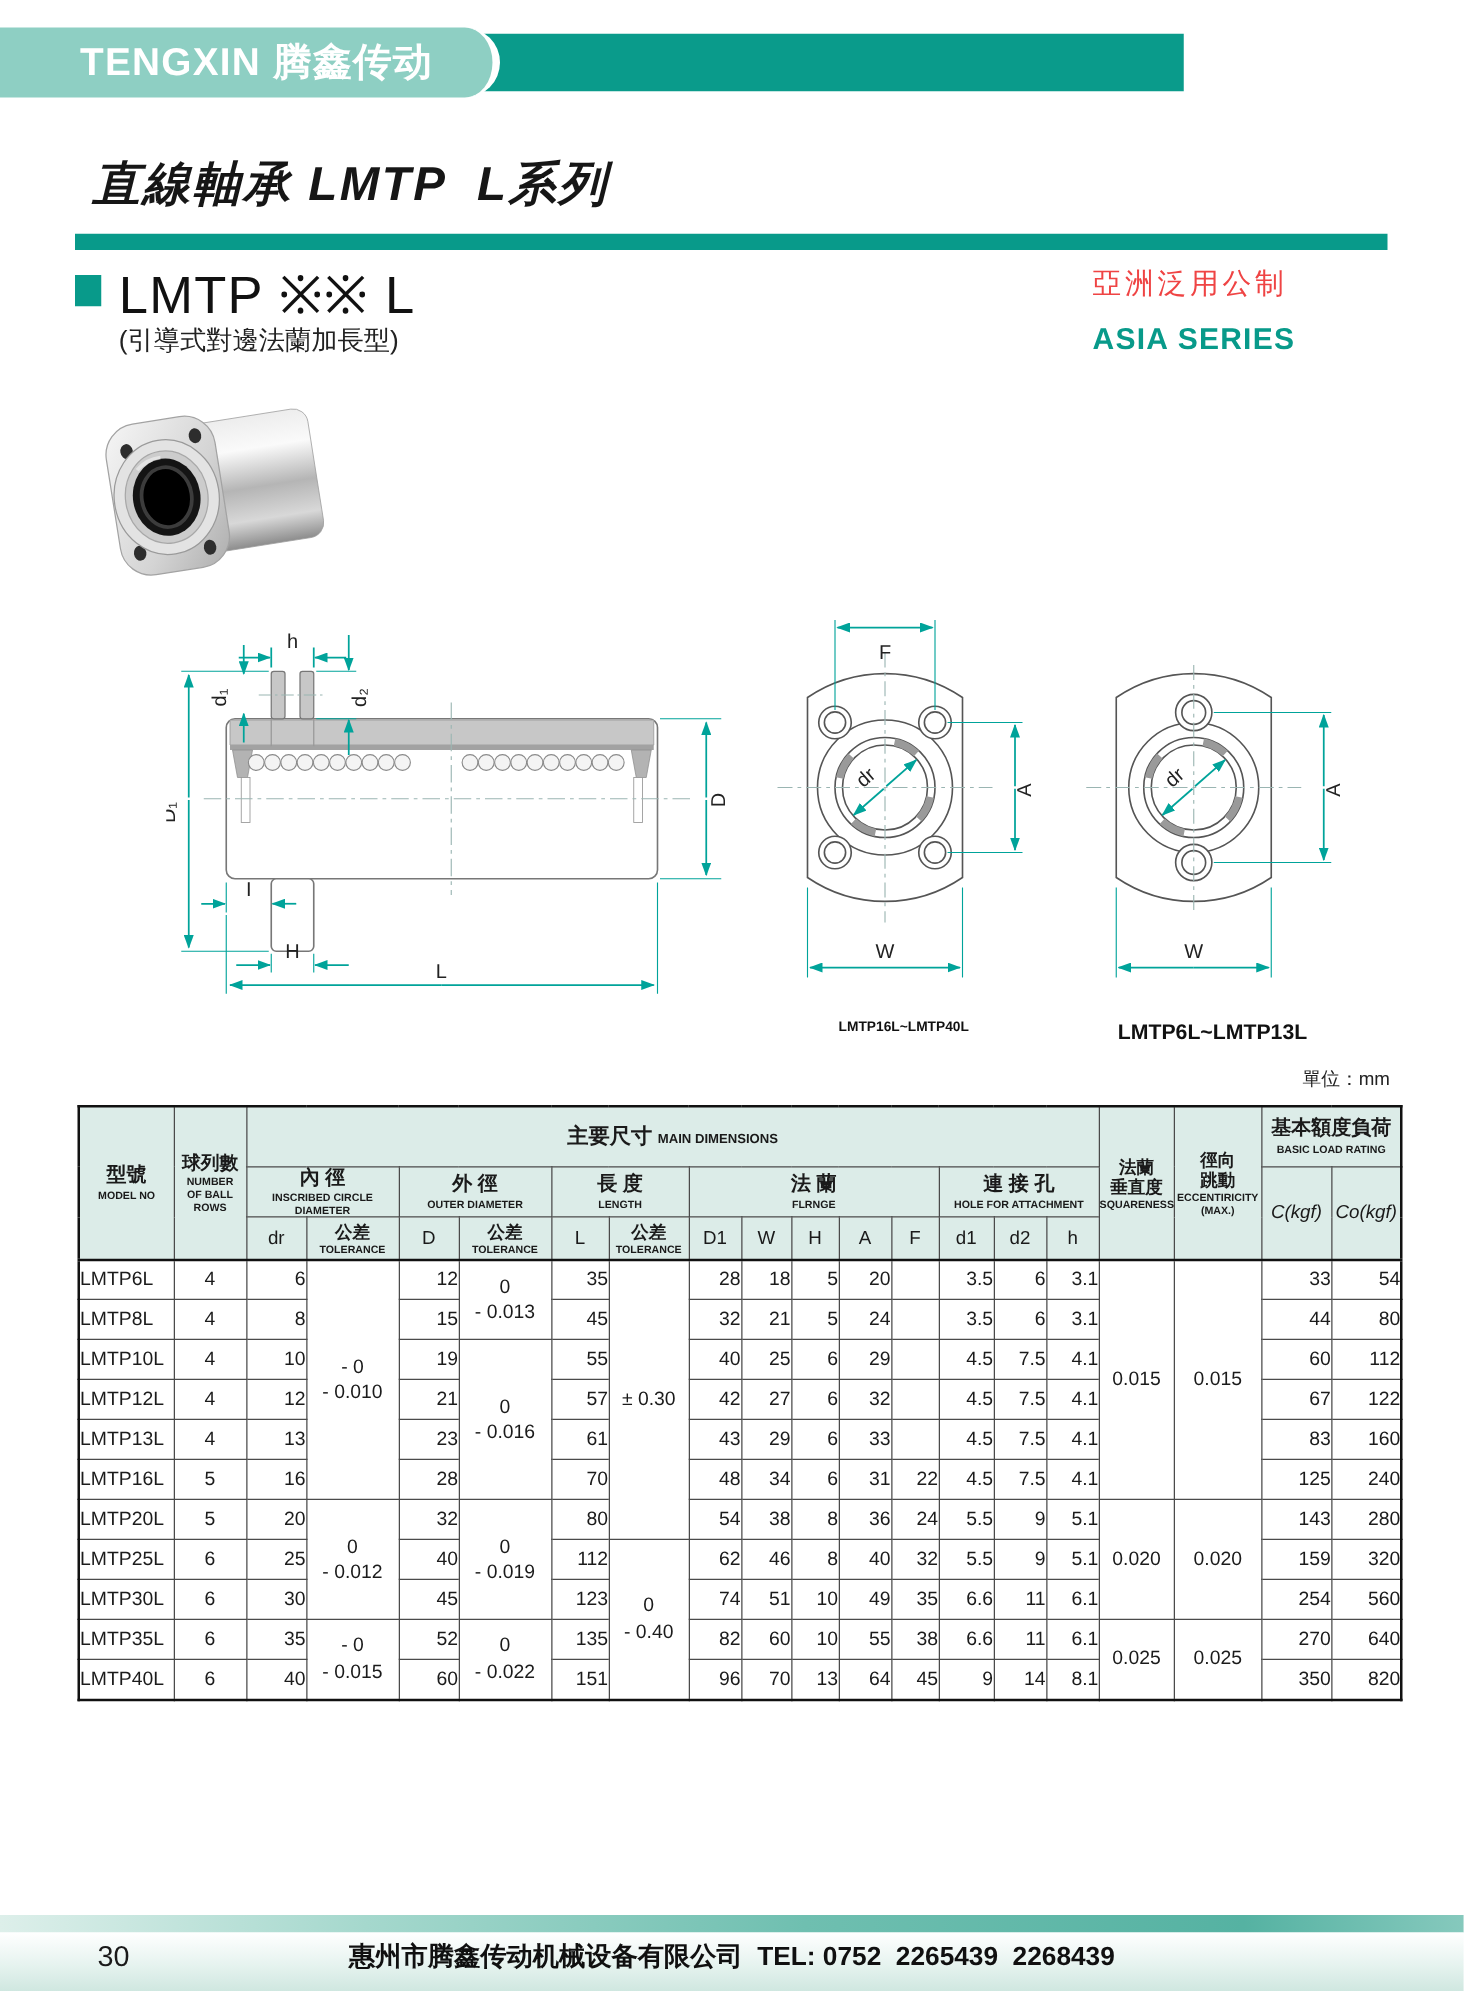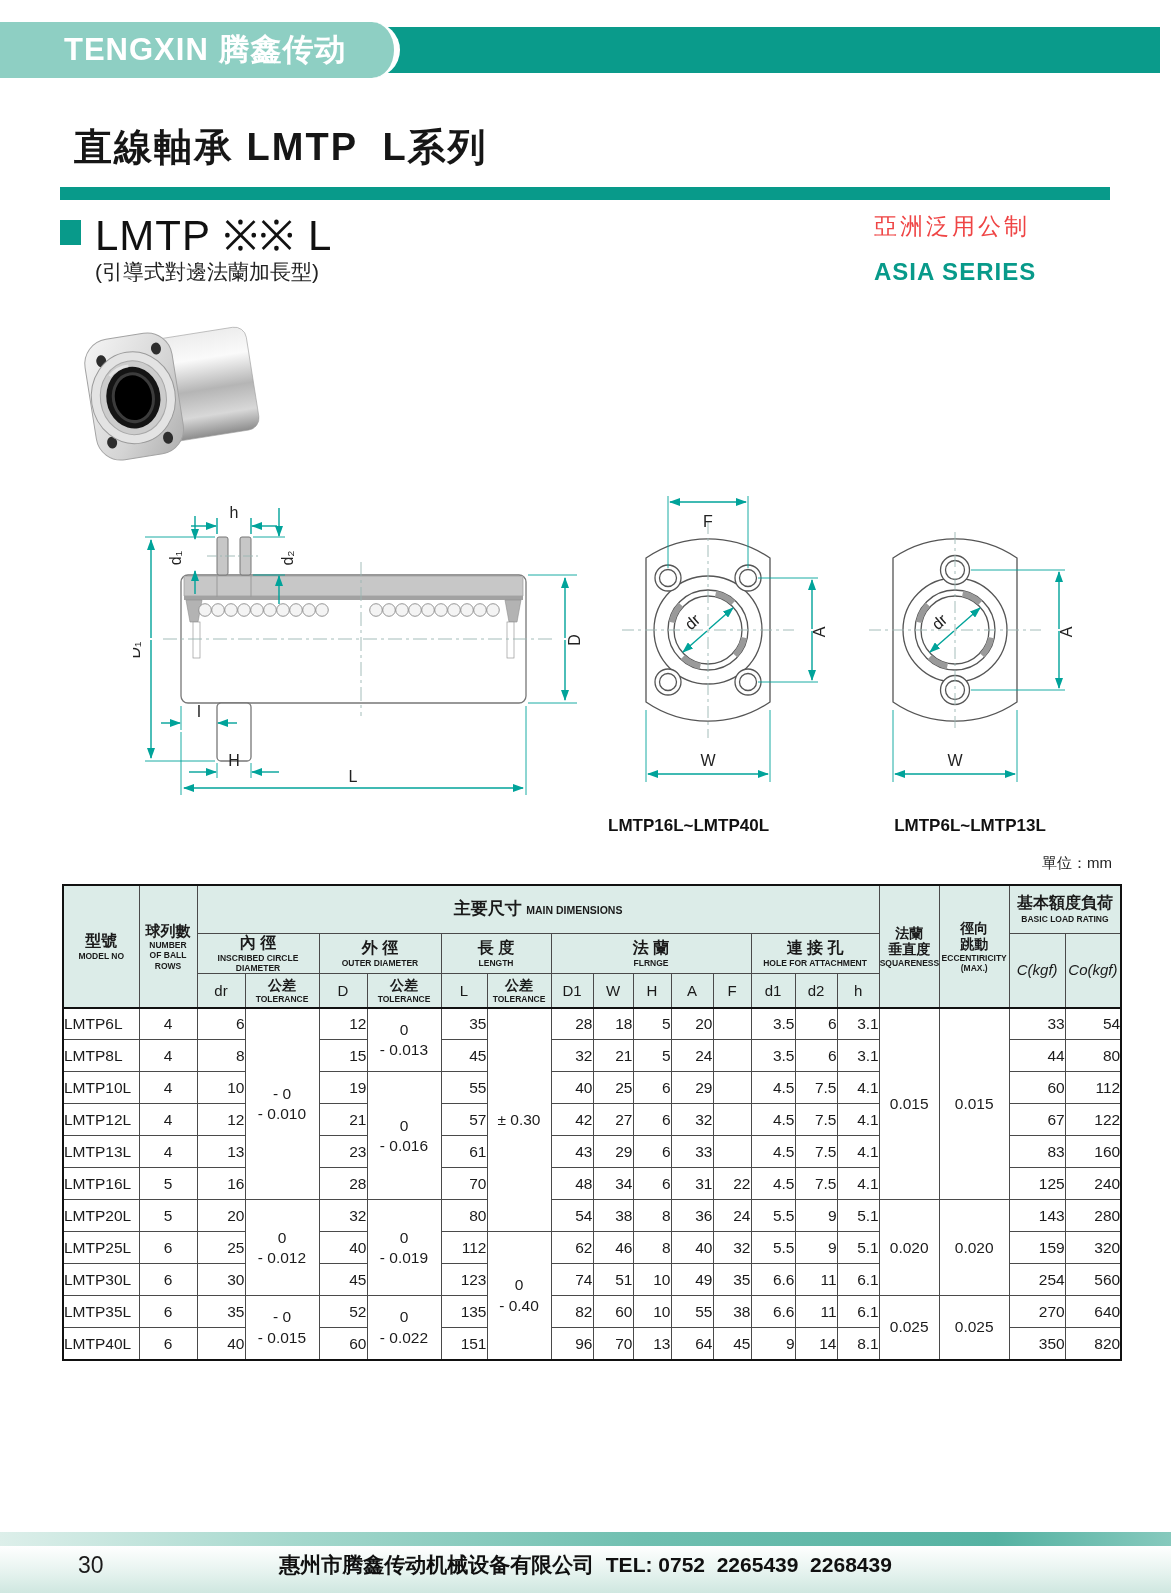--- a/index.html
+++ b/index.html
@@ -1,40 +1,40 @@
 <!DOCTYPE html>
 <html><head>
 <meta charset="utf-8">
 <style>
   * { margin:0; padding:0; box-sizing:border-box; }
   html,body { width:1171px; height:1593px; background:#fff; font-family:"Liberation Sans", sans-serif; position:relative; overflow:hidden; }
 
   
-  .band { position:absolute; left:0; top:22px; width:1160px; height:56px; }
+  .band { position:absolute; left:0; top:22px; width:947px; height:56px; }
   .band-dark { position:absolute; left:340px; right:0; top:5px; bottom:5px; background:#0a9b8b; border-radius:26px 0 0 26px; }
   .band-light { position:absolute; left:0; top:0; bottom:0; width:400px; background:#8ecfc3; border-radius:0 30px 30px 0; border-right:6px solid #ffffff; }
   .brand { position:absolute; left:64px; top:0; height:56px; line-height:56px; color:#fff; font-size:31px; font-weight:bold; letter-spacing:1px; white-space:pre; }
 
   
-  .page-title { position:absolute; left:74px; top:122px; font-size:38px; font-weight:bold; color:#161616; letter-spacing:2px; white-space:pre; }
+  .page-title { position:absolute; left:74px; top:122px; font-size:38px; font-weight:bold; color:#161616; letter-spacing:2px; white-space:pre;font-style:italic; }
   .title-rule { position:absolute; left:60px; top:187px; width:1050px; height:13px; background:#089a8a; }
   .series-row { position:absolute; left:60px; top:205px; display:flex; align-items:flex-start; }
   .series-bullet { width:21px; height:25px; background:#089a8a; margin-top:15px; margin-right:14px; }
   .series-heading { font-size:42px; font-weight:normal; color:#111; letter-spacing:1px; white-space:pre; }
   .series-subtitle { position:absolute; left:95px; top:258px; font-size:21px; color:#222; }
   .region { position:absolute; left:874px; top:211px; }
   .region-zh { font-size:23px; color:#ef4444; letter-spacing:3px; }
   .region-en { font-size:24px; font-weight:bold; color:#089a8a; margin-top:16px; letter-spacing:1px; }
 
   
   .photo { position:absolute; left:68px; top:303px; }
   .side-draw { position:absolute; left:133px; top:470px; }
   .flange4 { position:absolute; left:608px; top:470px; }
   .flange2 { position:absolute; left:855px; top:470px; }
-  .cap4 { position:absolute; left:608px; top:816px; width:230px; font-size:17px; font-weight:bold; color:#111; }
+  .cap4 { position:absolute; left:608px; top:816px; width:230px; text-align:center; font-size:11px; font-weight:bold; color:#111; }
   .cap2 { position:absolute; left:855px; top:816px; width:230px; text-align:center; font-size:17px; font-weight:bold; color:#111; }
   .dimtxt { font-size:16px; fill:#222; font-family:"Liberation Sans",sans-serif; }
 
   .unit-note { position:absolute; left:1000px; top:854px; width:112px; font-size:15px; color:#222; text-align:right; }
 
   
   table.dims { position:absolute; left:62px; top:884px; width:1049px; border-collapse:collapse; table-layout:fixed; }
   table.dims th, table.dims td { border:1px solid #4a4a4a; padding:0; }
   table.dims { border:2px solid #111; }
   table.dims thead th { background:#dcece8; vertical-align:middle; text-align:center;margin-left:47px; }

